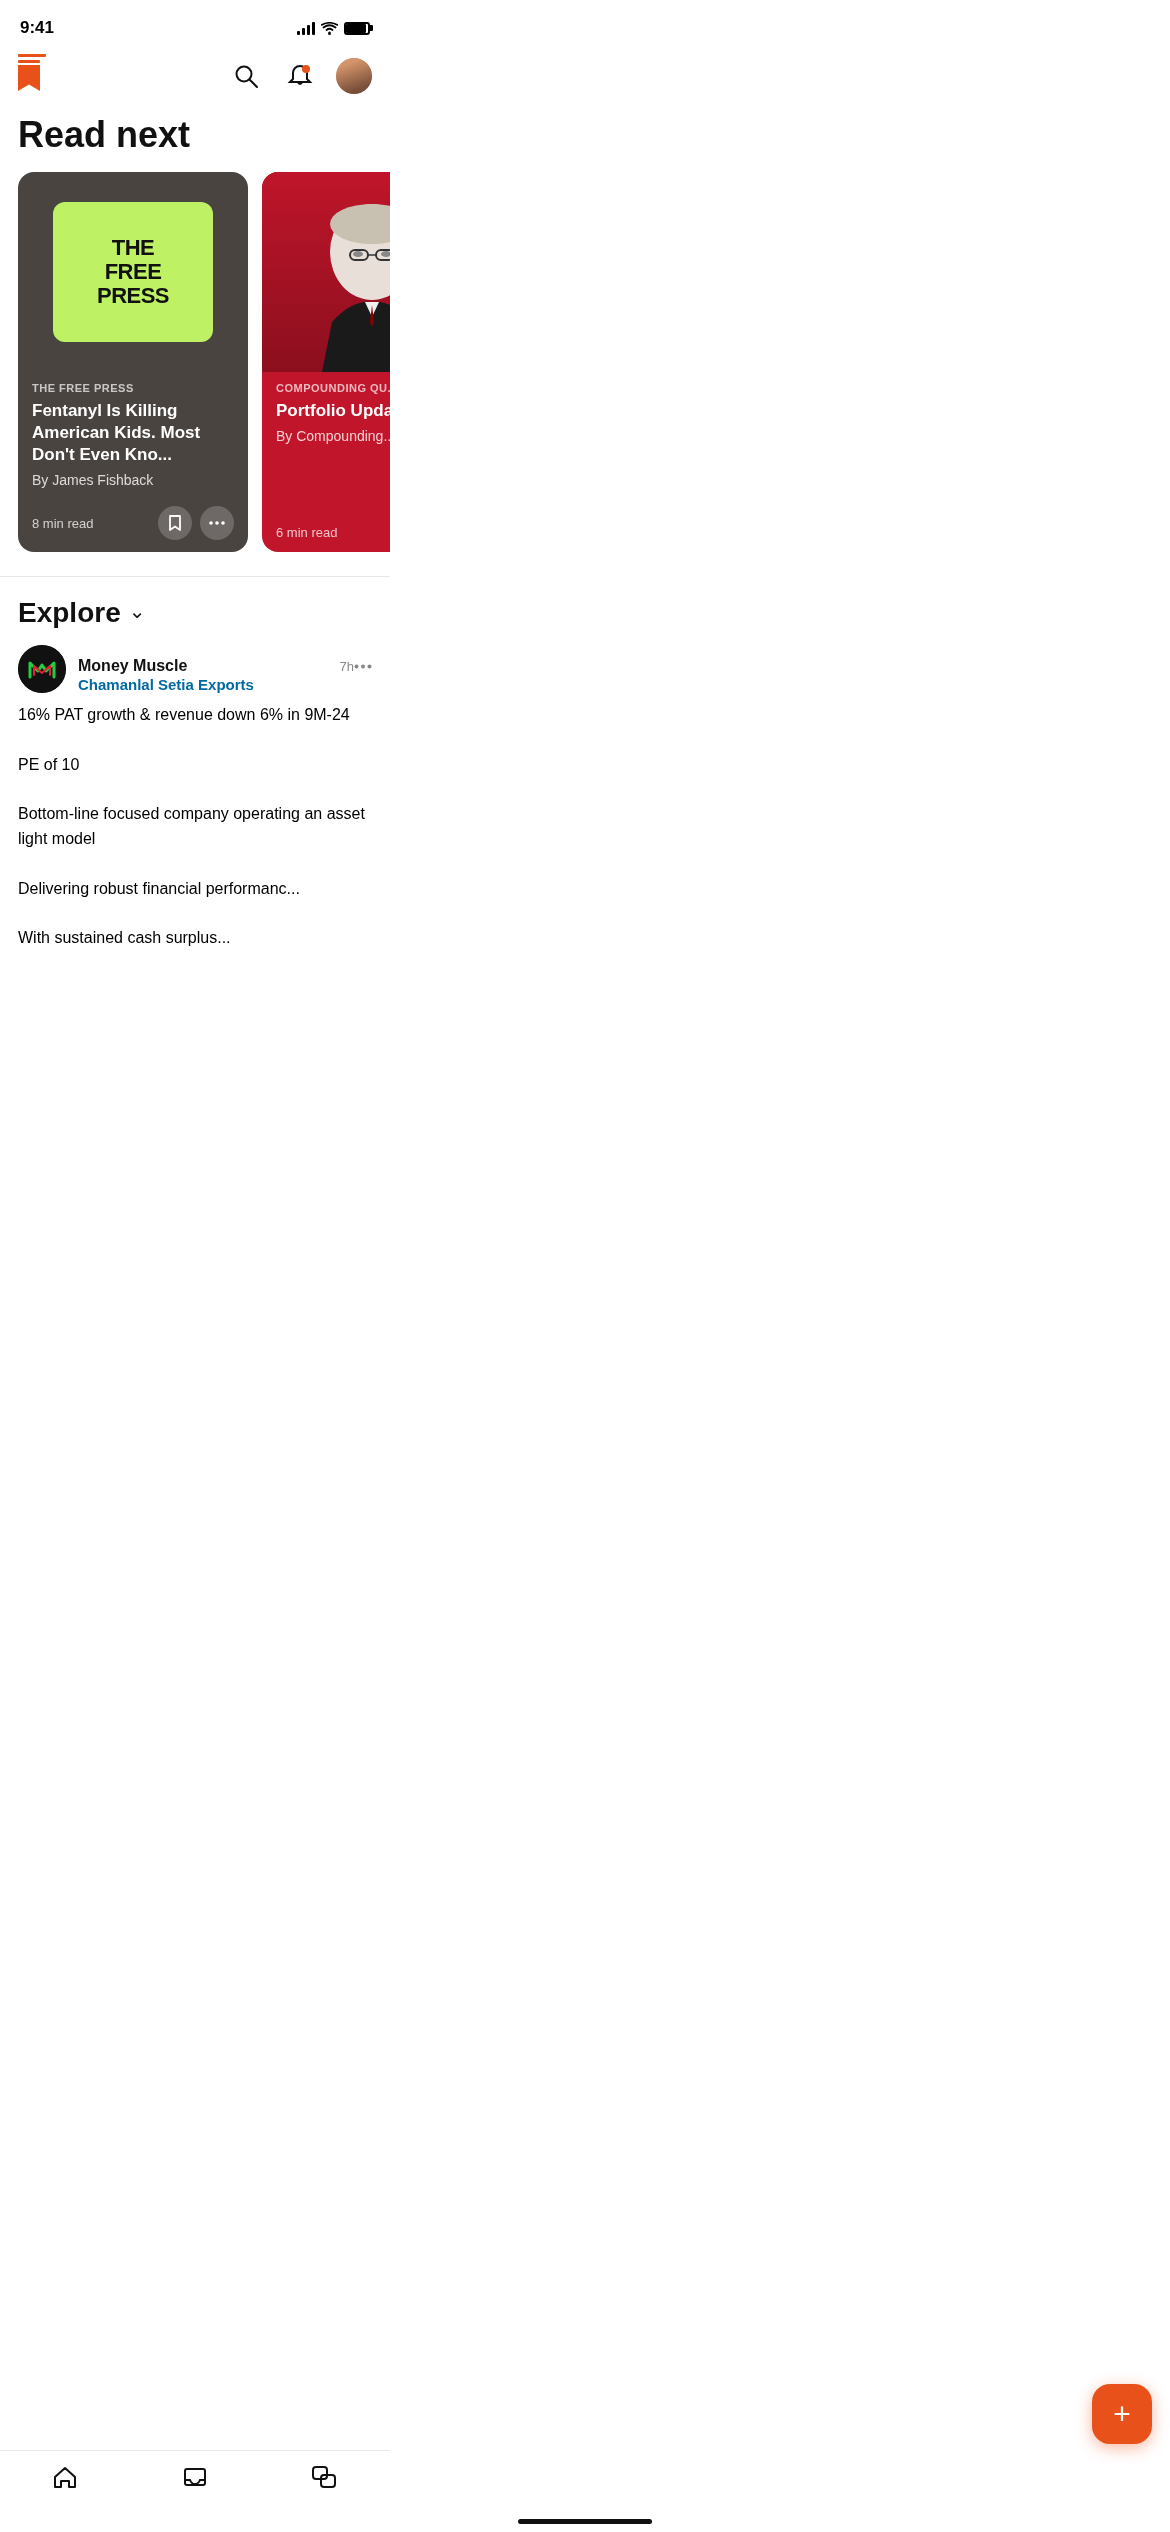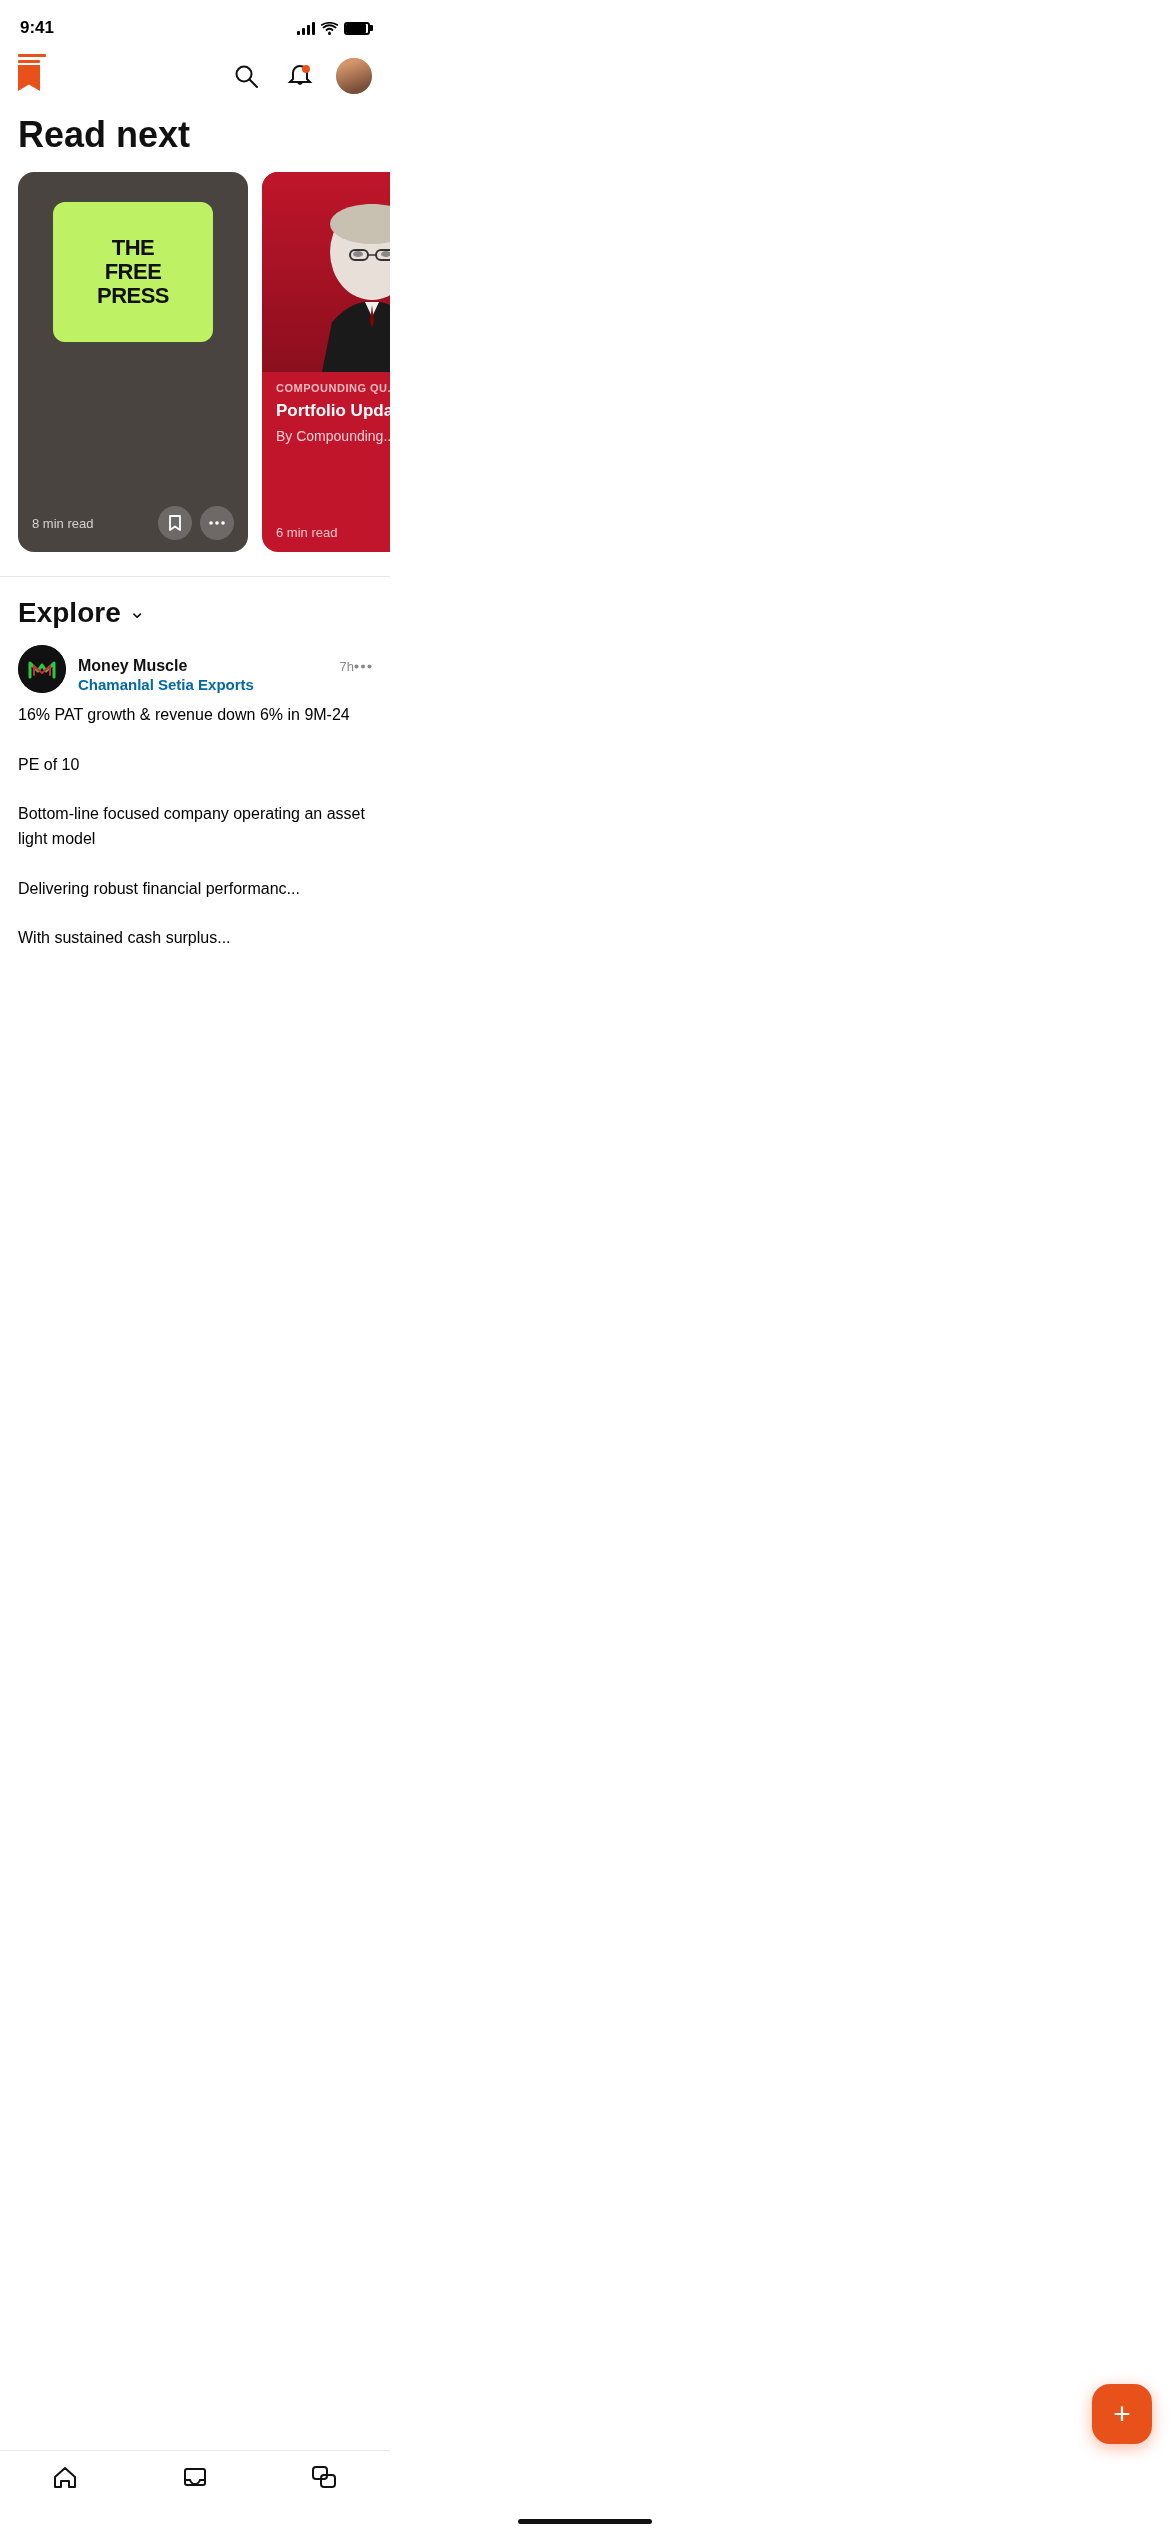--- a/index.html
+++ b/index.html
@@ -474,20 +474,25 @@
 
   <div class="article-card card-free-press">
     <div class="card-image-area">
       <div class="free-press-logo">
         <div class="free-press-text">
           <div>THE</div>
           <div>FREE</div>
           <div>PRESS</div>
         </div>
       </div>
+    </div>
+    <div class="card-content" style="padding-bottom: 52px;">
+      <div class="card-publication">THE FREE PRESS</div>
+      <div class="card-headline">Fentanyl Is Killing American Kids. Most Don't Even Kno...</div>
+      <div class="card-author">By James Fishback</div>
     </div>
     <div class="card-footer">
       <span class="read-time">8 min read</span>
       <div class="card-actions">
         <div class="card-action-btn">
           <svg width="16" height="18" viewBox="0 0 16 18" fill="none">
             <path d="M3 2 H13 V16 L8 12.5 L3 16 Z" stroke="white" stroke-width="1.8" fill="none" stroke-linejoin="round"></path>
           </svg>
         </div>
         <div class="card-action-btn">

